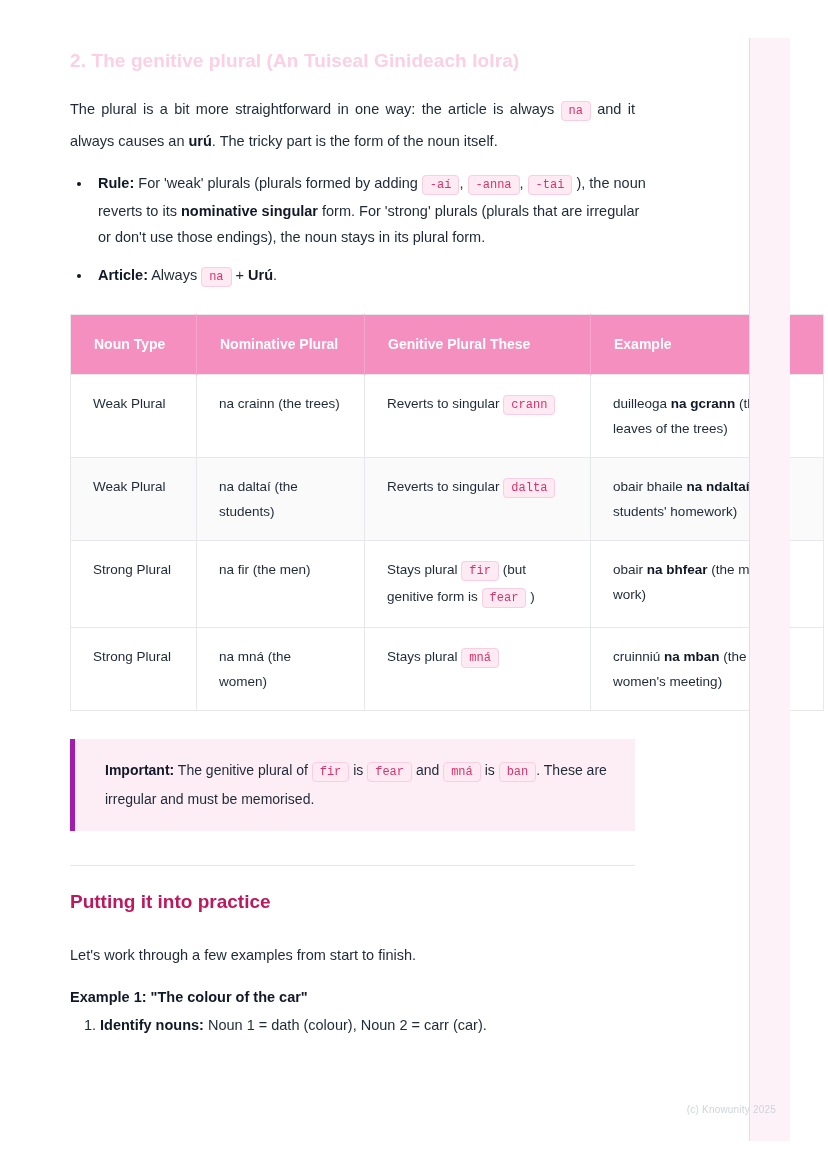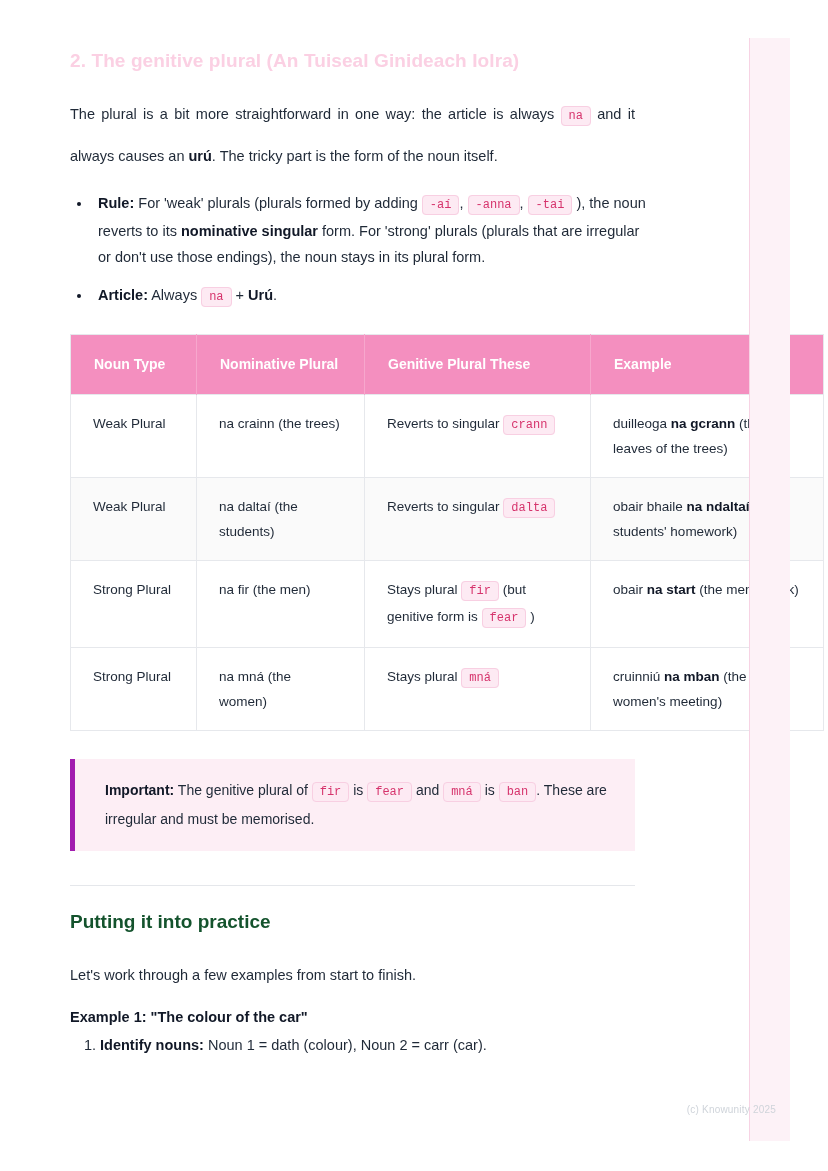--- a/index.html
+++ b/index.html
@@ -34,21 +34,21 @@
   }
   h2.section-title {
     font-size: 19px;
     font-weight: bold;
     color: #fbd0e3;
     margin: 0 0 22px 0;
     letter-spacing: 0.1px;
   }
   p.para {
     font-size: 14.5px;
-    line-height: 40px;
+    line-height: 30px;
     margin: 0 8px 4px 0;
     color: #1f2937;
     text-align: justify;
     max-width: 565px;
   }
   p.para.first {
     text-align: justify;
   }
   code.kw {
     font-family: "Liberation Mono", monospace;
@@ -123,21 +123,21 @@
   }
   hr.div {
     border: none;
     border-top: 1px solid #e5e7eb;
     margin: 34px 0 0 0;
     width: 565px;
   }
   h2.practice {
     font-size: 19px;
     font-weight: bold;
-    color: #14532d;
+    color: #be185d;
     margin: 25px 0 0 0;
   }
   p.lead {
     font-size: 14.5px;
     margin: 34px 0 0 0;
     color: #1f2937;
   }
   p.example-h {
     font-size: 14.5px;
     font-weight: bold;
@@ -222,21 +222,21 @@
           <td>Strong Plural</td>
           <td>na fir (the men)</td>
           <td>
             <span>Stays plural</span>
             <code class="kw">fir</code>
             <span>(but genitive form is</span>
             <code class="kw">fear</code>
             <span>)</span>
           </td>
           <td>
-            <span>obair </span><b>na start</b><span> (the men's work)</span>
+            <span>obair </span><b>na bhfear</b><span> (the men's work)</span>
           </td>
         </tr>
         <tr>
           <td>Strong Plural</td>
           <td>na mná (the women)</td>
           <td>
             <span>Stays plural</span>
             <code class="kw">mná</code>
           </td>
           <td>

